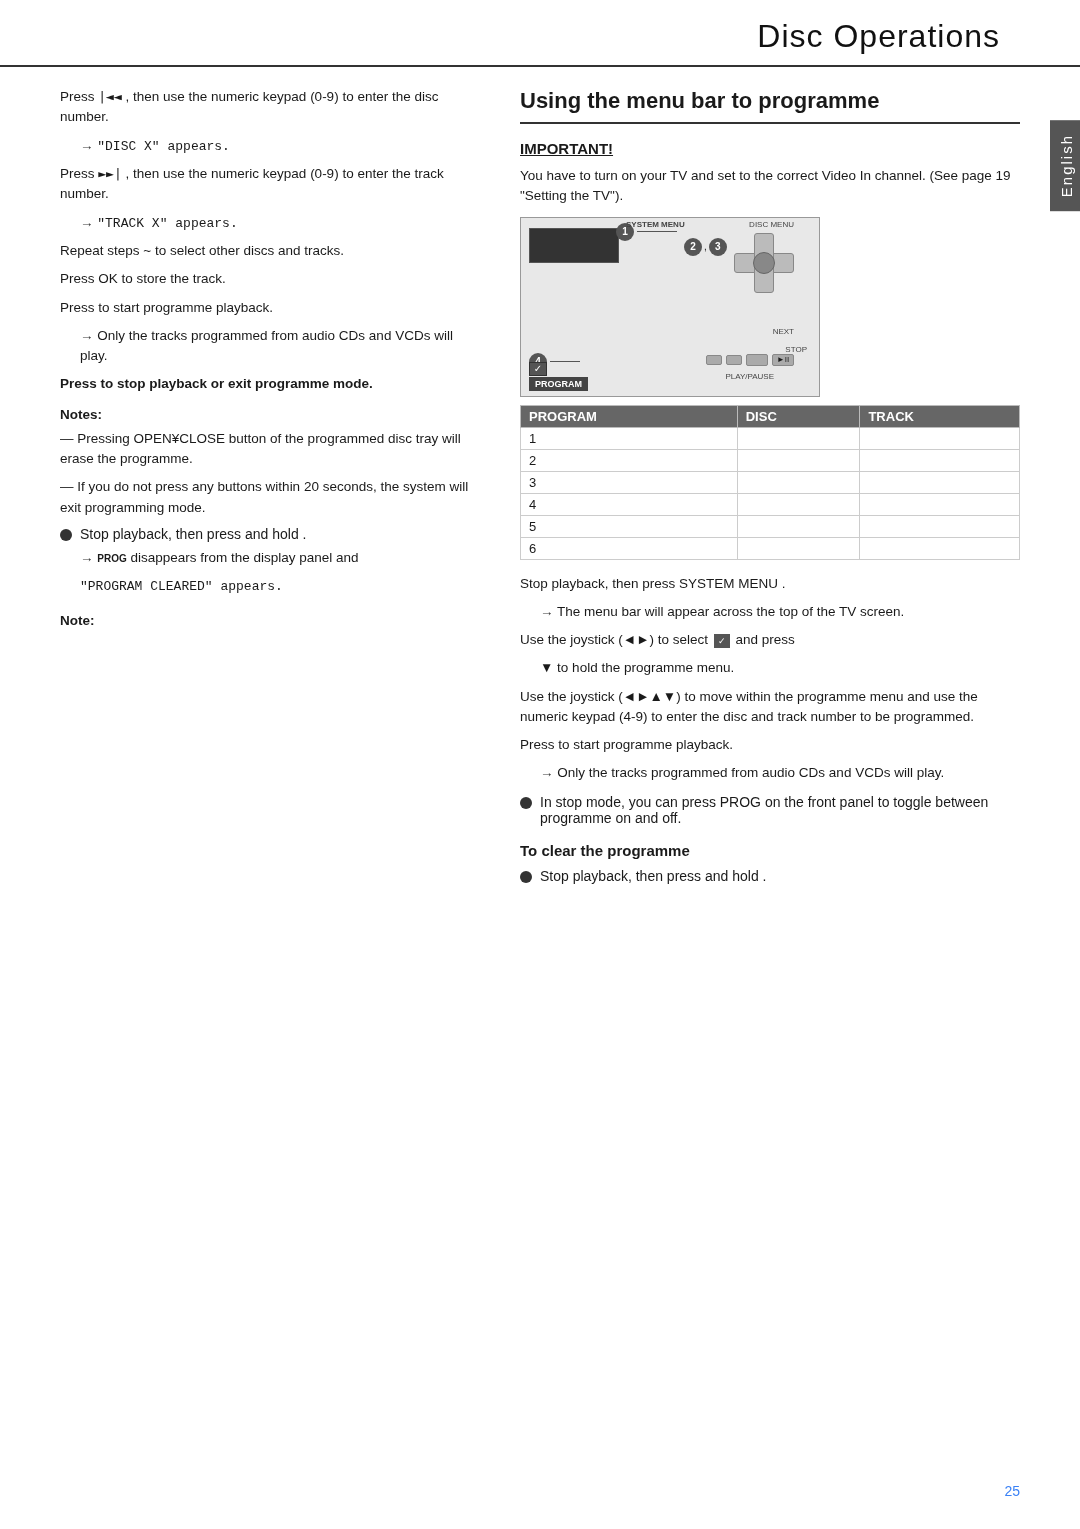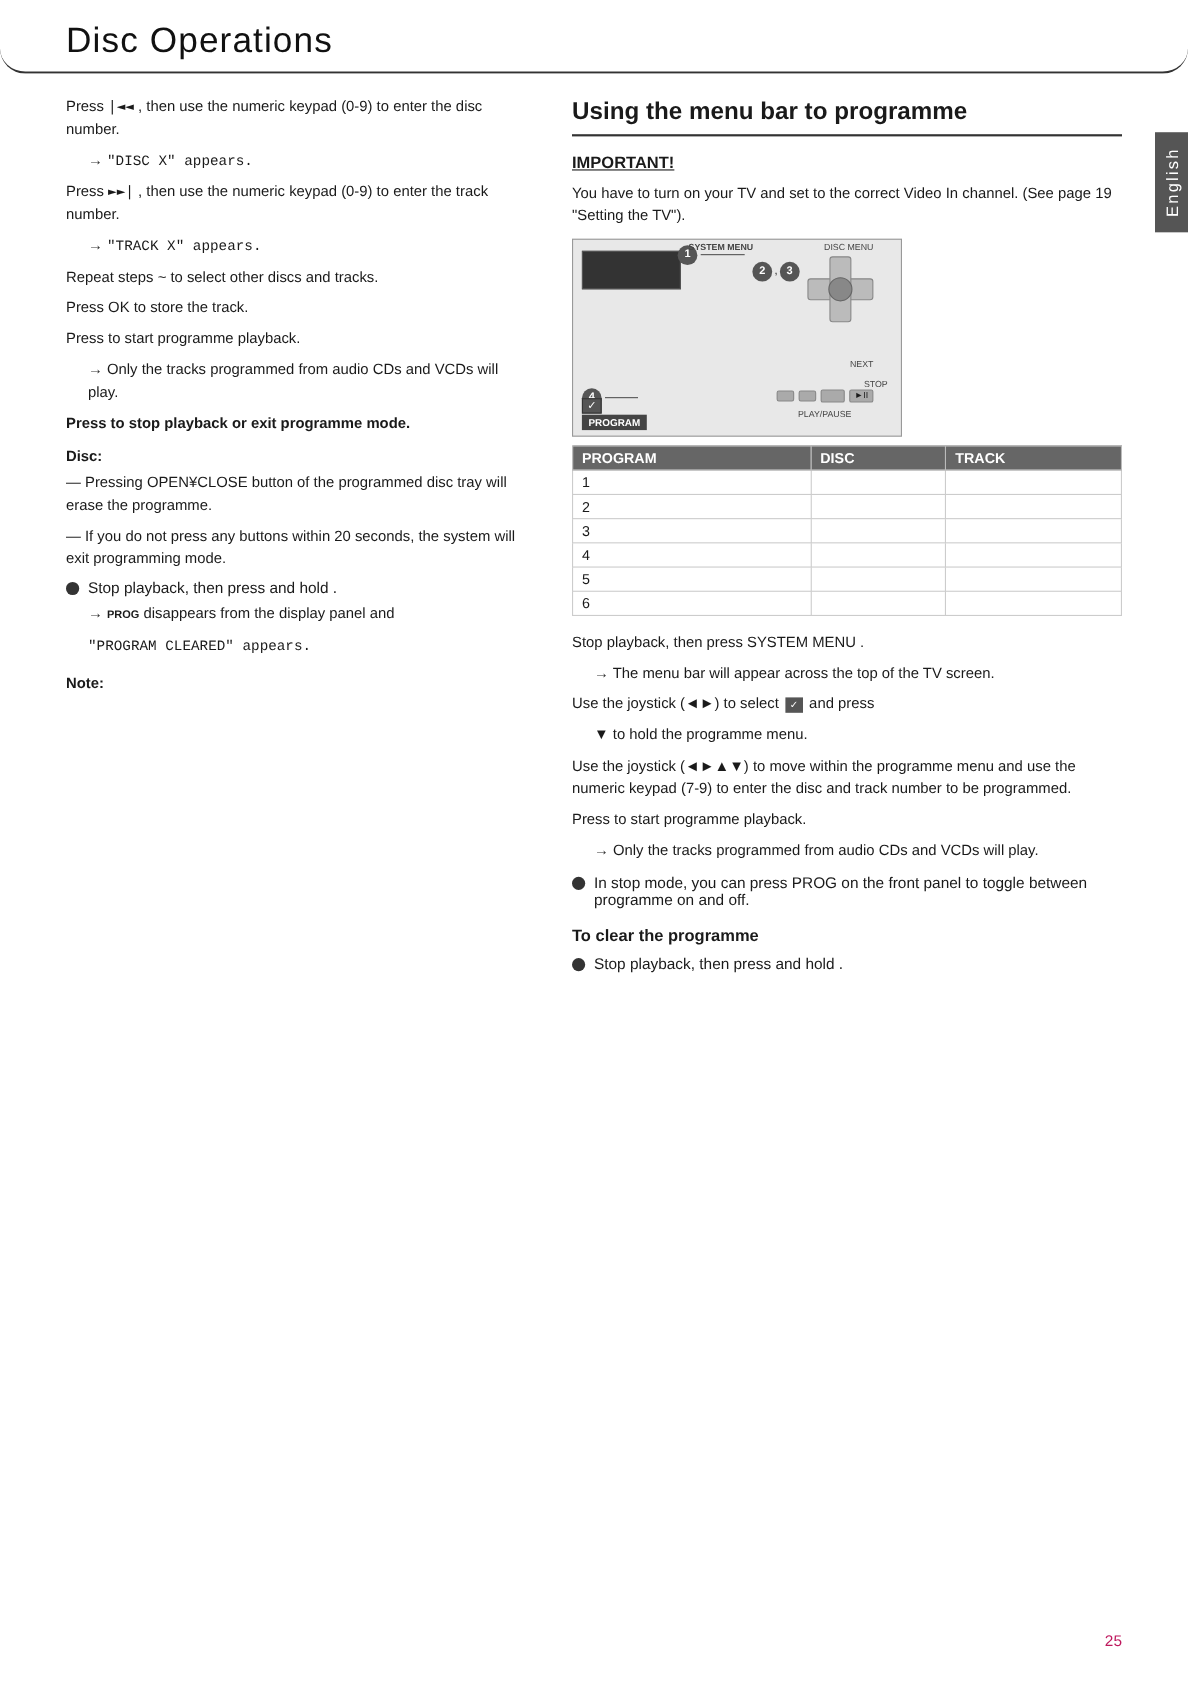--- a/index.html
+++ b/index.html
@@ -8,25 +8,24 @@
       width: 1080px;
       min-height: 1529px;
       background: #ffffff;
       font-family: Arial, Helvetica, sans-serif;
       font-size: 14px;
       color: #1a1a1a;
       position: relative;
     }
 
     .page-header {
-      text-align: left;
+      text-align: right;
       padding: 18px 80px 10px 60px;
       border-bottom: 2px solid #333;
       margin-bottom: 0;
-      border-radius: 23px;
     }
 
     .page-title {
       font-size: 32px;
       font-weight: normal;
       letter-spacing: 1px;
       color: #111;
     }
 
     .sidebar-tab {
@@ -166,21 +165,21 @@
       font-size: 15px;
       font-weight: bold;
       margin: 14px 0 6px 0;
     }
 
     .page-number {
       position: absolute;
       bottom: 30px;
       right: 60px;
       font-size: 14px;
-      color: #be185d;
+      color: #3b82f6;
     }
 
     .diagram-container {
       margin: 10px 0;
     }
 
     .dvd-panel {
       width: 300px;
       height: 180px;
       border: 1px solid #999;
@@ -251,21 +250,21 @@
     <p class="indent">
       <span class="arrow">→</span>
       <span>Only the tracks programmed from audio CDs and VCDs will play.</span>
     </p>
 
     <p style="margin-top:8px;font-weight:bold;">
       <span>Press </span>
       <span> to stop playback or exit programme mode.</span>
     </p>
 
-    <p class="notes-heading" style="margin-top:10px;">Disc:</p>
+    <p class="notes-heading" style="margin-top:10px;">Notes:</p>
     <p>— Pressing OPEN¥CLOSE button of the programmed disc tray will erase the programme.</p>
     <p>— If you do not press any buttons within 20 seconds, the system will exit programming mode.</p>
 
     
 
     <div class="bullet-item">
       <div class="bullet-circle"></div>
       <div>
         <span>Stop playback, then press and hold  .</span>
       </div>
@@ -392,21 +391,21 @@
 
     <p style="margin-top:8px;">
       <span>Use the joystick (◄►) to select</span>
       <span style="display:inline-block; width:16px; height:14px; background:#555; color:white; font-size:9px; text-align:center; line-height:14px; vertical-align:middle; margin:0 2px;">✓</span>
       <span>and press</span>
     </p>
     <p class="indent">
       <span>▼ to hold the programme menu.</span>
     </p>
 
-    <p style="margin-top:8px;">Use the joystick (◄►▲▼) to move within the programme menu and use the numeric keypad (7-9)  to enter the disc and track number to be programmed.</p>
+    <p style="margin-top:8px;">Use the joystick (◄►▲▼) to move within the programme menu and use the numeric keypad (4-9)  to enter the disc and track number to be programmed.</p>
 
     <p style="margin-top:8px;">
       <span>Press</span>
       <span> to start programme playback.</span>
     </p>
     <p class="indent">
       <span class="arrow">→</span>
       <span>Only the tracks programmed from audio CDs and VCDs will play.</span>
     </p>
 

